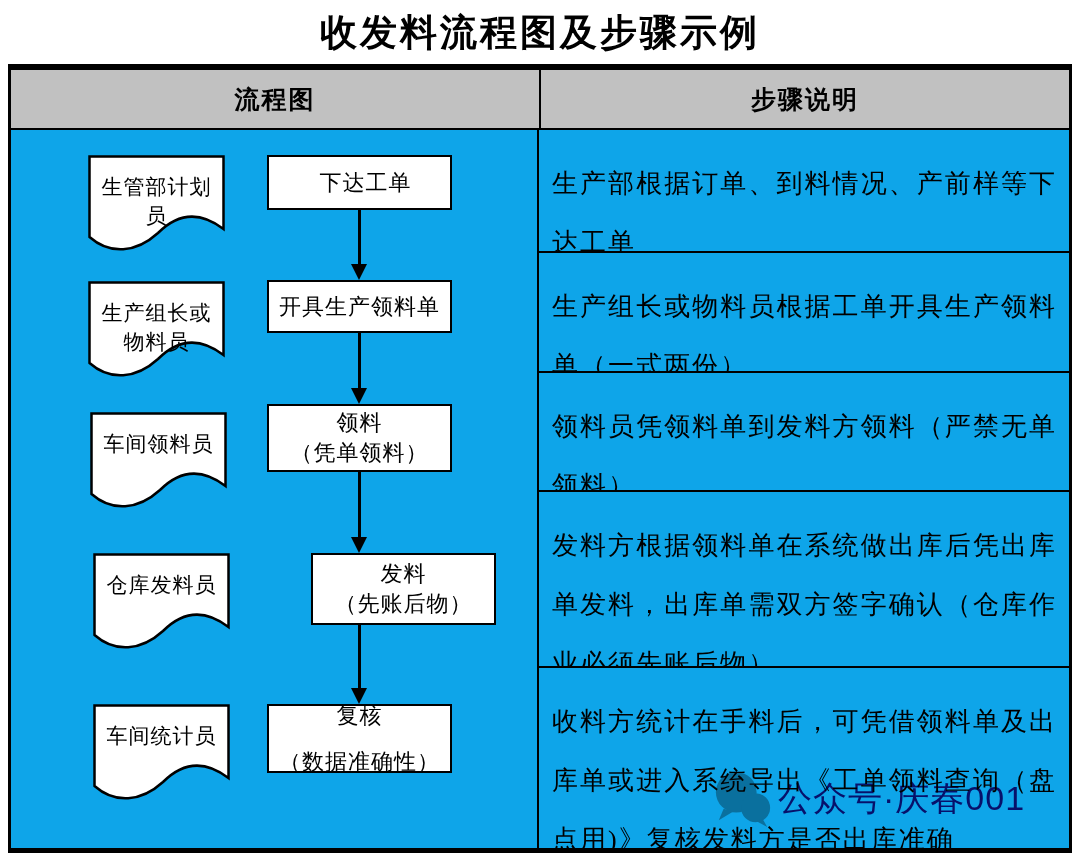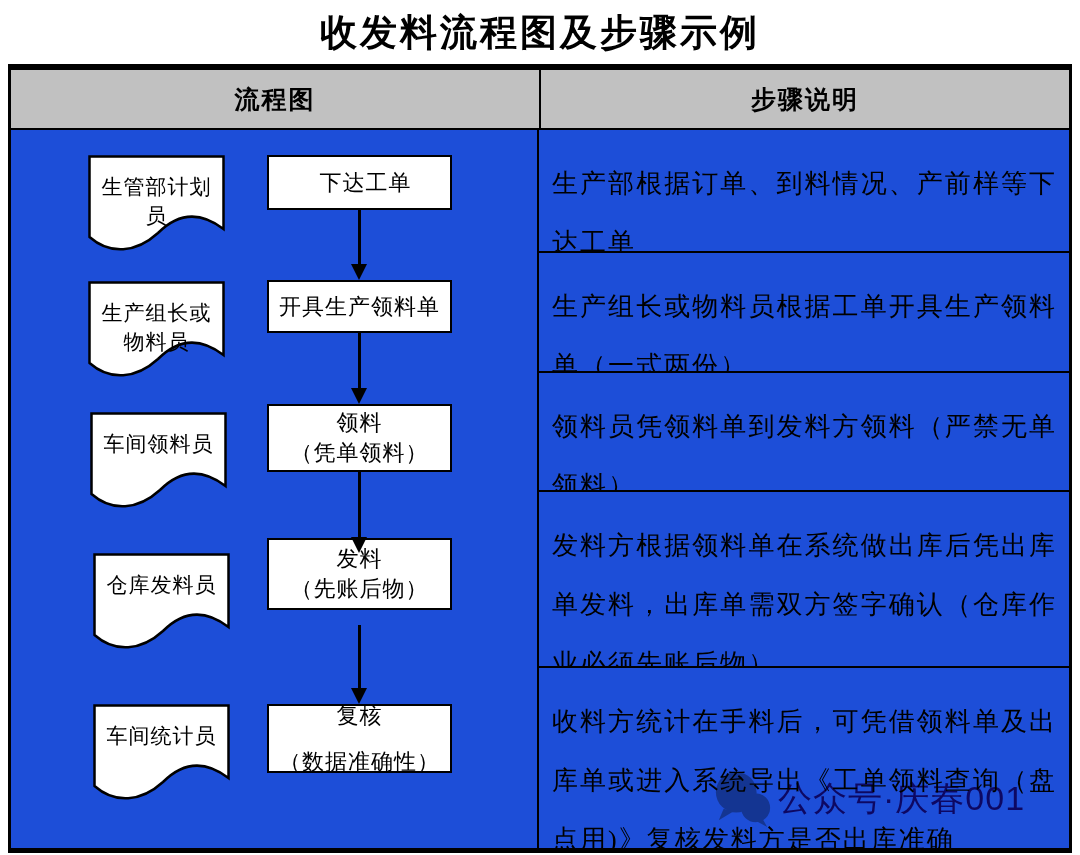--- a/index.html
+++ b/index.html
@@ -8,21 +8,21 @@
     background:#ffffff;color:#000;
     font-family:"Liberation Serif","DejaVu Serif",serif;
   }
   .page-title{
     position:absolute;top:8px;left:0;width:100%;
     text-align:center;font-size:37px;font-weight:bold;letter-spacing:3px;
   }
   
   .doc-table{
     position:absolute;left:8px;top:64px;width:1064px;height:789px;
-    box-sizing:border-box;background:#1d4ed8;
+    box-sizing:border-box;background:#0ea5e9;
     border-style:solid;border-color:#000;border-width:6px 3px 5px 3px;
     display:flex;flex-direction:column;
   }
   .thead{display:flex;flex:0 0 58px;background:#c1c1c1;border-bottom:2px solid #000;}
   .th{flex:1;display:flex;align-items:center;justify-content:center;
       font-size:25px;font-weight:bold;letter-spacing:2px;}
   .th-left{border-right:2px solid #000;}
   .tbody{display:flex;flex:1;min-height:0;}
   .cell-flow{flex:0 0 528px;border-right:2px solid #000;position:relative;box-sizing:border-box;}
   .cell-steps{flex:1;display:flex;flex-direction:column;min-width:0;}
@@ -47,21 +47,21 @@
   .d5{left:82px;top:574px;}
   .node{
     position:absolute;left:256px;width:185px;box-sizing:border-box;
     border:2.5px solid #000;background:#fff;
     display:flex;flex-direction:column;align-items:center;justify-content:center;
     font-size:22px;line-height:30px;letter-spacing:1px;text-align:center;
   }
   .n1{top:25px;height:55px;padding-left:12px;}
   .n2{top:150px;height:53px;}
   .n3{top:274px;height:68px;}
-  .n4{top:408px;height:72px;}
+  .n4{top:423px;height:72px;margin-left:44px;}
   .n5{top:574px;height:69px;gap:16px;}
   .arrow{position:absolute;left:340px;width:17px;}
   .arrow .shaft{position:absolute;left:7px;top:0;bottom:14px;width:3px;background:#000;}
   .arrow .head{
     position:absolute;bottom:0;left:0;width:0;height:0;
     border-left:8.5px solid transparent;border-right:8.5px solid transparent;
     border-top:16px solid #000;
   }
   .a1{top:80px;height:70px;}
   .a2{top:203px;height:71px;}

